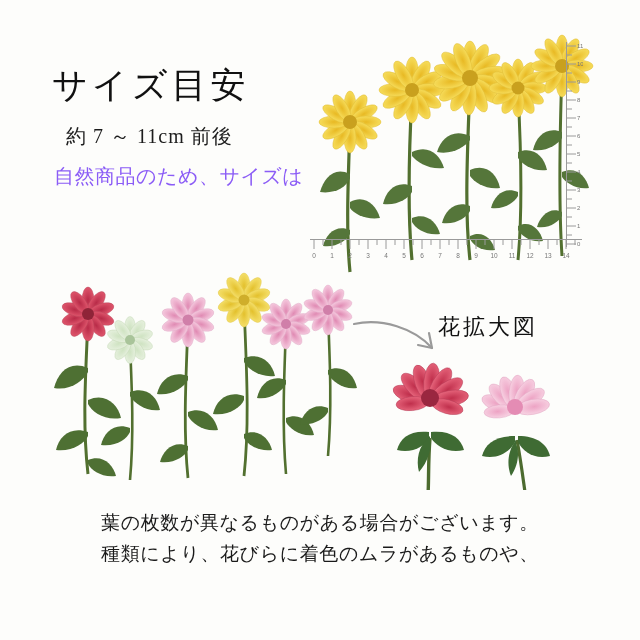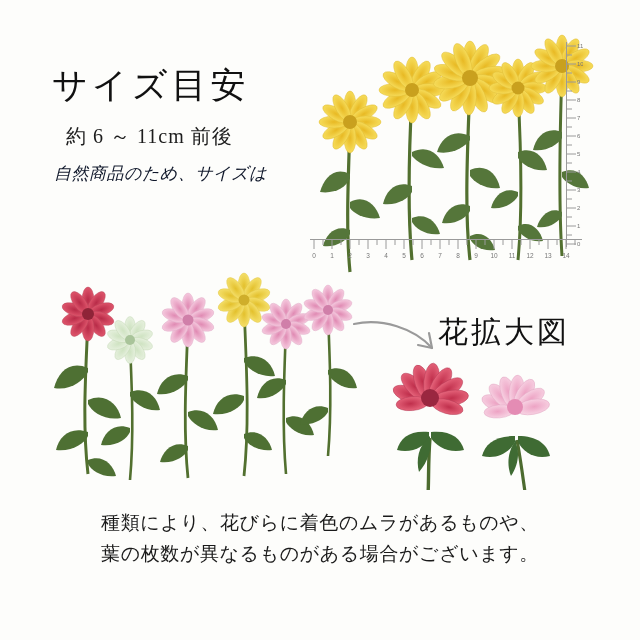--- a/index.html
+++ b/index.html
@@ -36,26 +36,25 @@
     margin: 0 0 14px 4px;
     font-family: "Liberation Serif", "DejaVu Serif", serif;
   }
   .subtitle {
     font-size: 20px;
     letter-spacing: 1px;
     margin: 0 0 12px 18px;
     color: #1c1c1c;
   }
   .note {
-    font-size: 17px;
+    font-size: 20px;
     line-height: 1.45;
     letter-spacing: 0.5px;
     margin: 0 0 0 6px;
-    color: #0f172a;
-    font-style: italic;
+    color: #8b5cf6;
   }
 
   
   .photo-top {
     position: absolute;
     left: 300px;
     top: 30px;
     width: 300px;
     height: 250px;
   }
@@ -95,21 +94,21 @@
     position: absolute;
     left: 352px;
     top: 318px;
     width: 100px;
     height: 46px;
   }
   .zoom-label {
     position: absolute;
     left: 438px;
     top: 312px;
-    font-size: 30px;
+    font-size: 22px;
     letter-spacing: 3px;
     color: #111;
   }
 
   
   .bottom-text {
     position: absolute;
     left: 0;
     top: 508px;
     width: 640px;
@@ -124,21 +123,21 @@
   
   svg { display: block; }
 </style>
 </head>
 <body>
 
 <div class="page">
 
   <div class="title-block">
     <h1 class="main-title">サイズ目安</h1>
-    <div class="subtitle">約 6 ～ 11cm 前後</div>
+    <div class="subtitle">約 7 ～ 11cm 前後</div>
     <div class="note">自然商品のため、サイズは</div>
   </div>
 
   <div class="photo-top">
     <svg width="300" height="250" viewBox="0 0 300 250" aria-hidden="true">
       <defs>
         <radialGradient id="yc" cx="50%" cy="50%" r="50%">
           <stop offset="0%" stop-color="#e8b923"></stop>
           <stop offset="100%" stop-color="#f6dc5a"></stop>
         </radialGradient>
@@ -565,17 +564,17 @@
           <ellipse cx="0" cy="-18" rx="7.5" ry="17" transform="rotate(55)"></ellipse>
           <ellipse cx="0" cy="-18" rx="7.5" ry="17" transform="rotate(80)"></ellipse>
           <ellipse cx="0" cy="-16" rx="6.5" ry="15" transform="rotate(-95)"></ellipse>
         </g>
         <circle cx="0" cy="-3" r="8" fill="#e48cb4"></circle>
       </g>
     </svg>
   </div>
 
   <div class="bottom-text">
+    <p>葉の枚数が異なるものがある場合がございます。</p>
     <p>種類により、花びらに着色のムラがあるものや、</p>
-    <p>葉の枚数が異なるものがある場合がございます。</p>
   </div>
 
 </div>
 
 </body></html>

